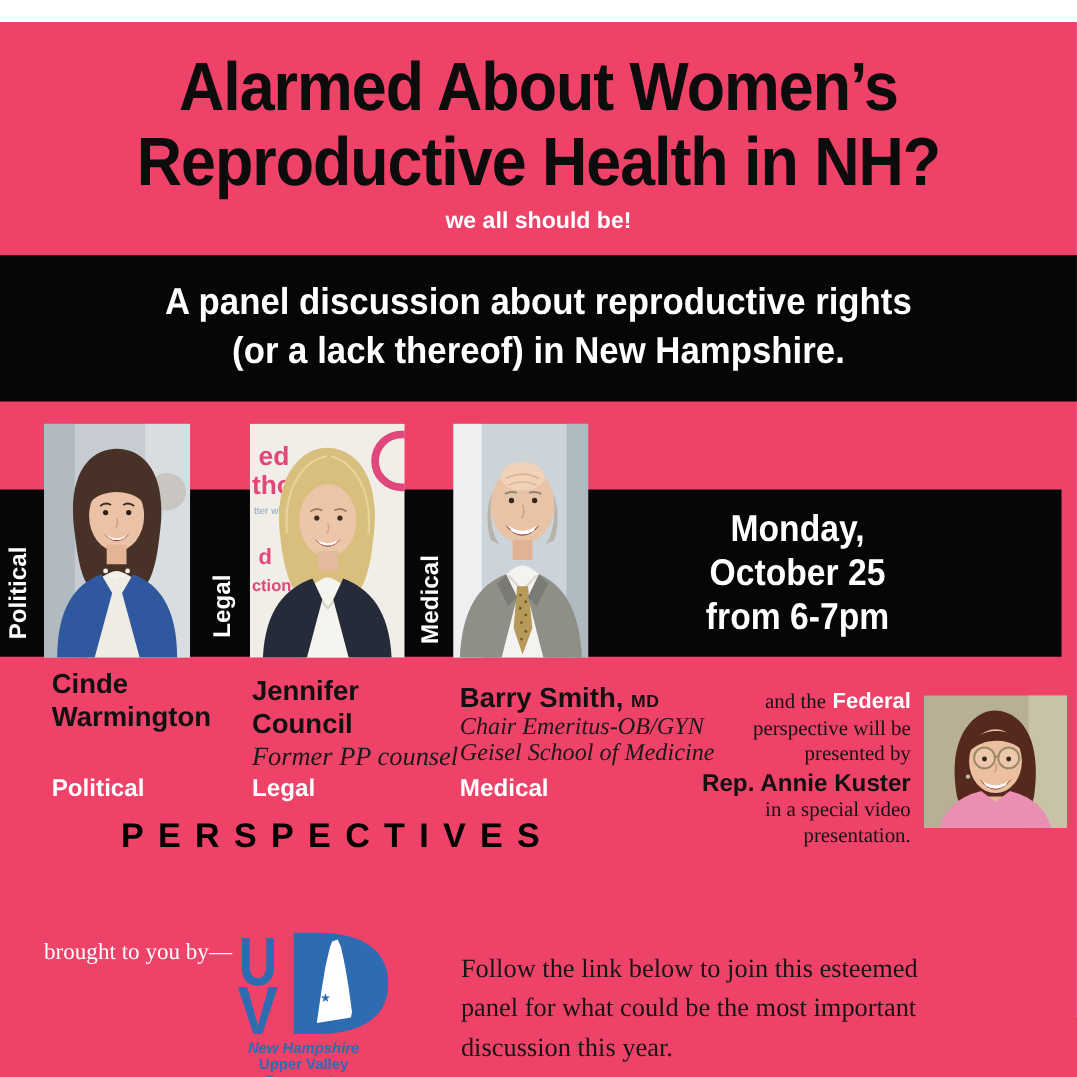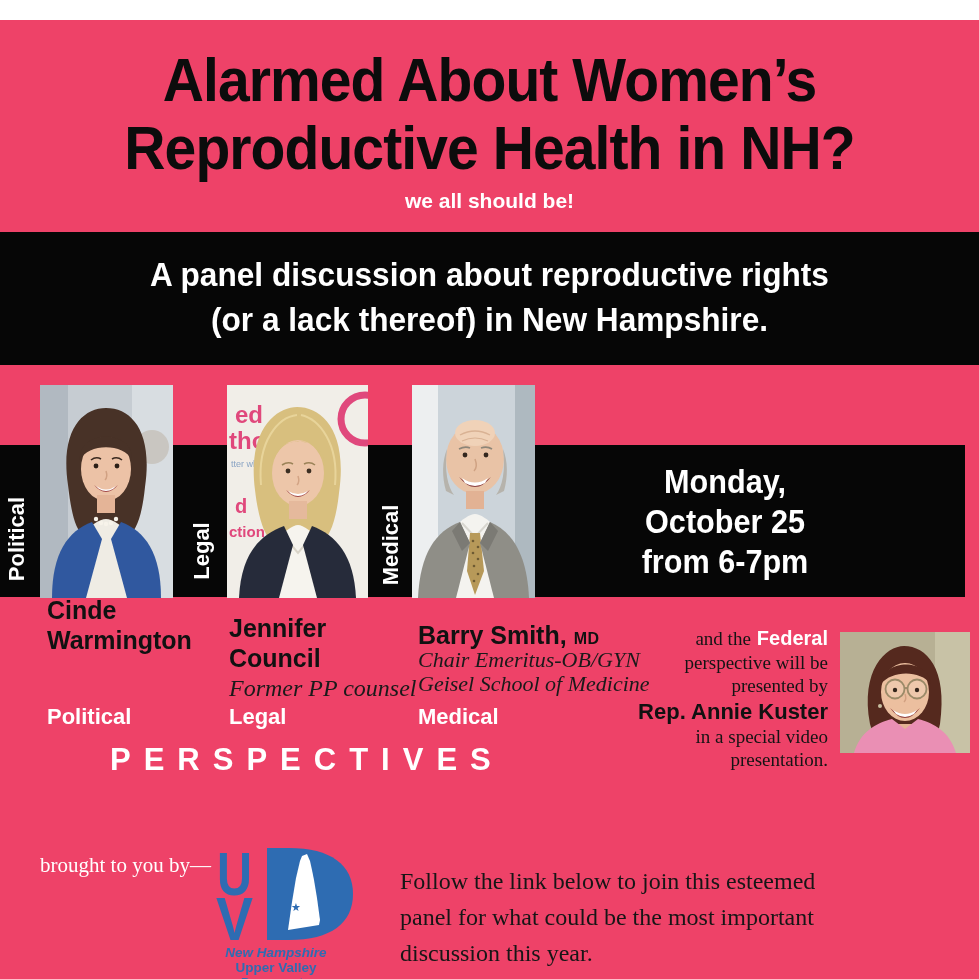--- a/index.html
+++ b/index.html
@@ -23,29 +23,29 @@
           transform:rotate(-90deg);color:#fff;font-weight:700;font-size:22px;}
   
   .date{left:615px;top:441px;width:220px;text-align:center;color:#fff;font-weight:700;
         font-size:34px;line-height:40px;transform:scaleX(.9);}
   
   .pname{color:#111;font-weight:700;font-size:25px;line-height:30px;}
   .pname .md{font-size:16px;letter-spacing:.5px;}
   .prole{color:#1a1a1a;font-family:"Liberation Serif",serif;font-style:italic;font-size:24px;line-height:25px;}
   .prole.small{font-size:22px;line-height:24px;}
   .pcat{color:#fff;font-weight:700;font-size:22px;}
-  .perspectives{left:110px;top:722px;color:#ffffff;font-weight:700;font-size:31px;letter-spacing:13px;}
+  .perspectives{left:110px;top:722px;color:#000000;font-weight:700;font-size:31px;letter-spacing:13px;}
   
   .federal{left:570px;top:607px;width:258px;text-align:right;color:#141414;
            font-family:"Liberation Serif",serif;font-size:19px;line-height:23.5px;}
   .fed-hl{color:#fff;font-family:"Liberation Sans",sans-serif;font-weight:700;font-size:20px;margin-left:6px;}
   .fed-name{font-family:"Liberation Sans",sans-serif;font-weight:700;font-size:22px;line-height:27px;color:#111;}
   
   .brought{left:40px;top:833px;color:#fff;font-family:"Liberation Serif",serif;font-size:21px;}
-  .follow{left:400px;top:843px;width:470px;color:#161616;font-family:"Liberation Serif",serif;
+  .follow{left:419px;top:843px;width:470px;color:#161616;font-family:"Liberation Serif",serif;
           font-size:24px;line-height:36px;}
   .logo{left:210px;top:824px;width:150px;height:148px;}
 </style>
 </head>
 <body>
 
 <div class="poster">
 
   <div class="abs title">
     <div>Alarmed About Women’s</div>
@@ -160,21 +160,21 @@
       <path d="M78,137 L68,158 L76,166 L86,146 Z" fill="#7b7a74"></path>
     </svg>
   </div>
 
   <div class="abs date">
     <div>Monday,</div>
     <div>October 25</div>
     <div>from 6-7pm</div>
   </div>
 
-  <div class="abs pname" style="left:47px;top:575px;">
+  <div class="abs pname" style="left:47px;top:587px;">
     <div>Cinde</div>
     <div>Warmington</div>
   </div>
   <div class="abs pcat" style="left:47px;top:684px;">Political</div>
 
   <div class="abs pname" style="left:229px;top:593px;">
     <div>Jennifer</div>
     <div>Council</div>
   </div>
   <div class="abs prole" style="left:229px;top:656px;">Former PP counsel</div>

